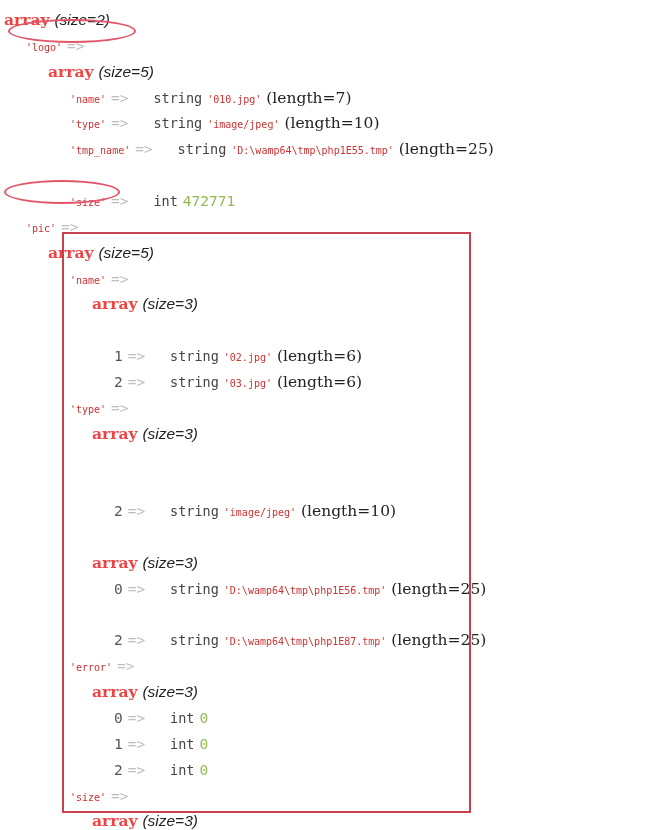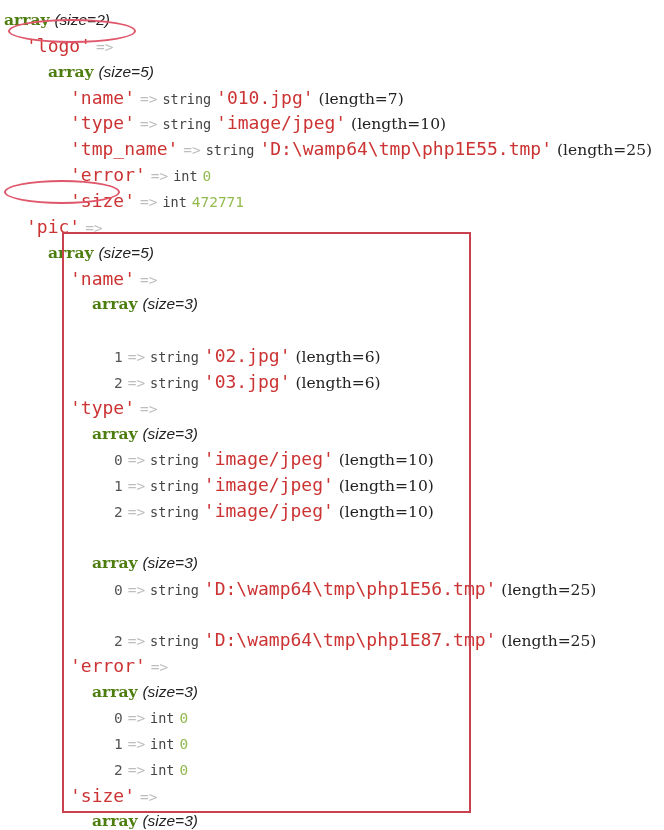--- a/index.html
+++ b/index.html
@@ -31,21 +31,21 @@
     font-size: 15.5px;
     line-height: 26px;
     height: 26px;
     font-family: "DejaVu Serif", "Liberation Serif", serif;
     color: #222222;
   }
 
   
   .kw {            
     font-weight: bold;
-    color: #4d7c0f;
+    color: #ef4444;
     font-family: "DejaVu Serif", "Liberation Serif", serif;
   }
   .sz {            
     font-style: italic;
     color: #222222;
     font-family: Liberation Sans, sans-serif;
   }
   .len {           
     color: #222222;
     font-family: "DejaVu Serif", "Liberation Serif", serif;
@@ -57,25 +57,26 @@
   }
   .arrow {         
     color: #bdbdbd;
     font-family: "DejaVu Sans Mono", "Liberation Mono", monospace;
     font-size: 14.5px;
   }
   .type {          
     color: #444444;
     font-family: "DejaVu Sans Mono", "Liberation Mono", monospace;
     font-size: 13.5px;
+    margin-left: 20px;
   }
   .str {           
     color: #cc3333;
     font-family: "DejaVu Sans Mono", "Liberation Mono", monospace;
-    font-size: 18px;
+    font-size: 10px;
   }
   .num {           
     color: #93ba4f;
     font-family: "DejaVu Sans Mono", "Liberation Mono", monospace;
     font-size: 14.5px;
   }
 
   
   .anno-ellipse {
     position: absolute;
@@ -96,32 +97,29 @@
 </head>
 <body>
 
 <div id="dump">
     <div class="line" style="top: 7px; left: 4px;"><span class="kw">array</span> <span class="sz">(size=2)</span></div>
     <div class="line" style="top: 32.85px; left: 26px;"><span class="str">'logo'</span> <span class="arrow">=&gt;</span></div>
     <div class="line" style="top: 58.7px; left: 48px;"><span class="kw">array</span> <span class="sz">(size=5)</span></div>
     <div class="line" style="top: 84.55px; left: 70px;"><span class="str">'name'</span> <span class="arrow">=&gt;</span> <span class="type">string</span> <span class="str">'010.jpg'</span> <span class="len">(length=7)</span></div>
     <div class="line" style="top: 110.4px; left: 70px;"><span class="str">'type'</span> <span class="arrow">=&gt;</span> <span class="type">string</span> <span class="str">'image/jpeg'</span> <span class="len">(length=10)</span></div>
     <div class="line" style="top: 136.25px; left: 70px;"><span class="str">'tmp_name'</span> <span class="arrow">=&gt;</span> <span class="type">string</span> <span class="str">'D:\wamp64\tmp\php1E55.tmp'</span> <span class="len">(length=25)</span></div>
-    <div class="line" style="top: 162.1px; left: 70px;"><span class="str">'error'</span> <span class="arrow">=&gt;</span> <span class="type">int</span> <span class="num">0</span></div>
     <div class="line" style="top: 187.95px; left: 70px;"><span class="str">'size'</span> <span class="arrow">=&gt;</span> <span class="type">int</span> <span class="num">472771</span></div>
     <div class="line" style="top: 213.8px; left: 26px;"><span class="str">'pic'</span> <span class="arrow">=&gt;</span></div>
     <div class="line" style="top: 239.65px; left: 48px;"><span class="kw">array</span> <span class="sz">(size=5)</span></div>
     <div class="line" style="top: 265.5px; left: 70px;"><span class="str">'name'</span> <span class="arrow">=&gt;</span></div>
     <div class="line" style="top: 291.35px; left: 92px;"><span class="kw">array</span> <span class="sz">(size=3)</span></div>
     <div class="line" style="top: 343.05px; left: 114px;"><span class="idx">1</span> <span class="arrow">=&gt;</span> <span class="type">string</span> <span class="str">'02.jpg'</span> <span class="len">(length=6)</span></div>
     <div class="line" style="top: 368.9px; left: 114px;"><span class="idx">2</span> <span class="arrow">=&gt;</span> <span class="type">string</span> <span class="str">'03.jpg'</span> <span class="len">(length=6)</span></div>
     <div class="line" style="top: 394.75px; left: 70px;"><span class="str">'type'</span> <span class="arrow">=&gt;</span></div>
     <div class="line" style="top: 420.6px; left: 92px;"><span class="kw">array</span> <span class="sz">(size=3)</span></div>
-    <div class="line" style="top: 446.45px; left: 114px;"><span class="idx">0</span> <span class="arrow">=&gt;</span> <span class="type">string</span> <span class="str">'image/jpeg'</span> <span class="len">(length=10)</span></div>
-    <div class="line" style="top: 472.3px; left: 114px;"><span class="idx">1</span> <span class="arrow">=&gt;</span> <span class="type">string</span> <span class="str">'image/jpeg'</span> <span class="len">(length=10)</span></div>
     <div class="line" style="top: 498.15px; left: 114px;"><span class="idx">2</span> <span class="arrow">=&gt;</span> <span class="type">string</span> <span class="str">'image/jpeg'</span> <span class="len">(length=10)</span></div>
     <div class="line" style="top: 549.85px; left: 92px;"><span class="kw">array</span> <span class="sz">(size=3)</span></div>
     <div class="line" style="top: 575.7px; left: 114px;"><span class="idx">0</span> <span class="arrow">=&gt;</span> <span class="type">string</span> <span class="str">'D:\wamp64\tmp\php1E56.tmp'</span> <span class="len">(length=25)</span></div>
     <div class="line" style="top: 627.4px; left: 114px;"><span class="idx">2</span> <span class="arrow">=&gt;</span> <span class="type">string</span> <span class="str">'D:\wamp64\tmp\php1E87.tmp'</span> <span class="len">(length=25)</span></div>
     <div class="line" style="top: 653.25px; left: 70px;"><span class="str">'error'</span> <span class="arrow">=&gt;</span></div>
     <div class="line" style="top: 679.1px; left: 92px;"><span class="kw">array</span> <span class="sz">(size=3)</span></div>
     <div class="line" style="top: 704.95px; left: 114px;"><span class="idx">0</span> <span class="arrow">=&gt;</span> <span class="type">int</span> <span class="num">0</span></div>
     <div class="line" style="top: 730.8px; left: 114px;"><span class="idx">1</span> <span class="arrow">=&gt;</span> <span class="type">int</span> <span class="num">0</span></div>
     <div class="line" style="top: 756.65px; left: 114px;"><span class="idx">2</span> <span class="arrow">=&gt;</span> <span class="type">int</span> <span class="num">0</span></div>
     <div class="line" style="top: 782.5px; left: 70px;"><span class="str">'size'</span> <span class="arrow">=&gt;</span></div>

